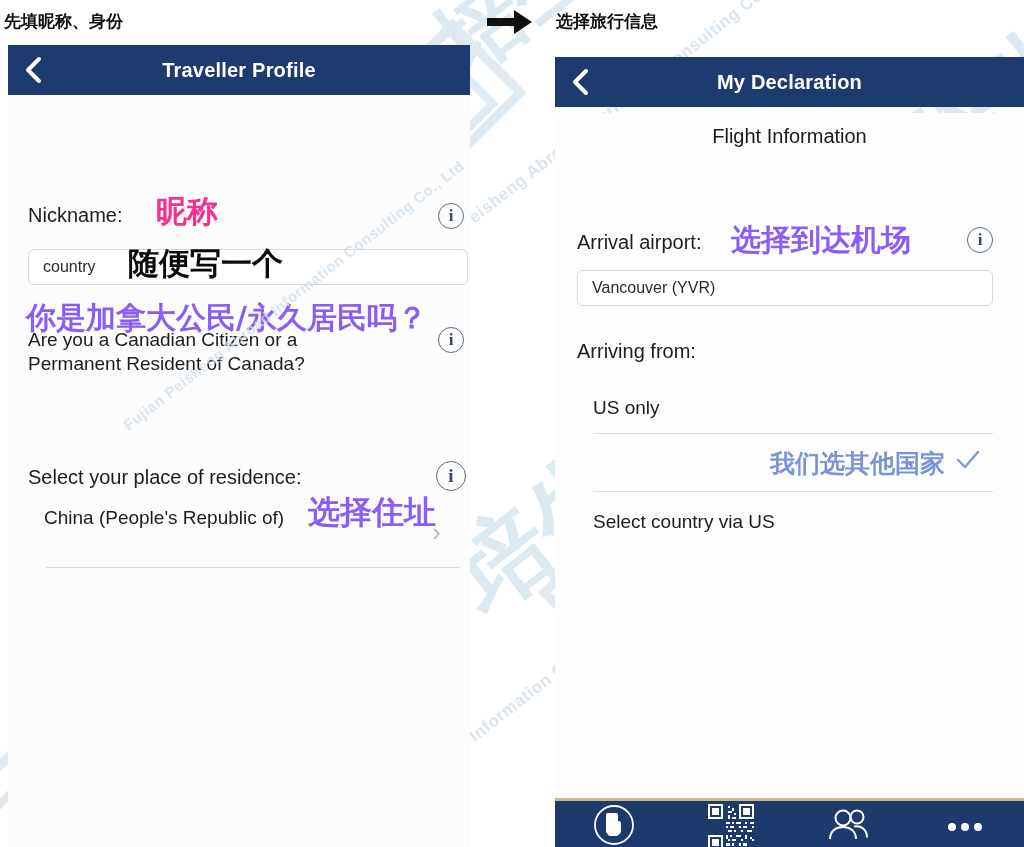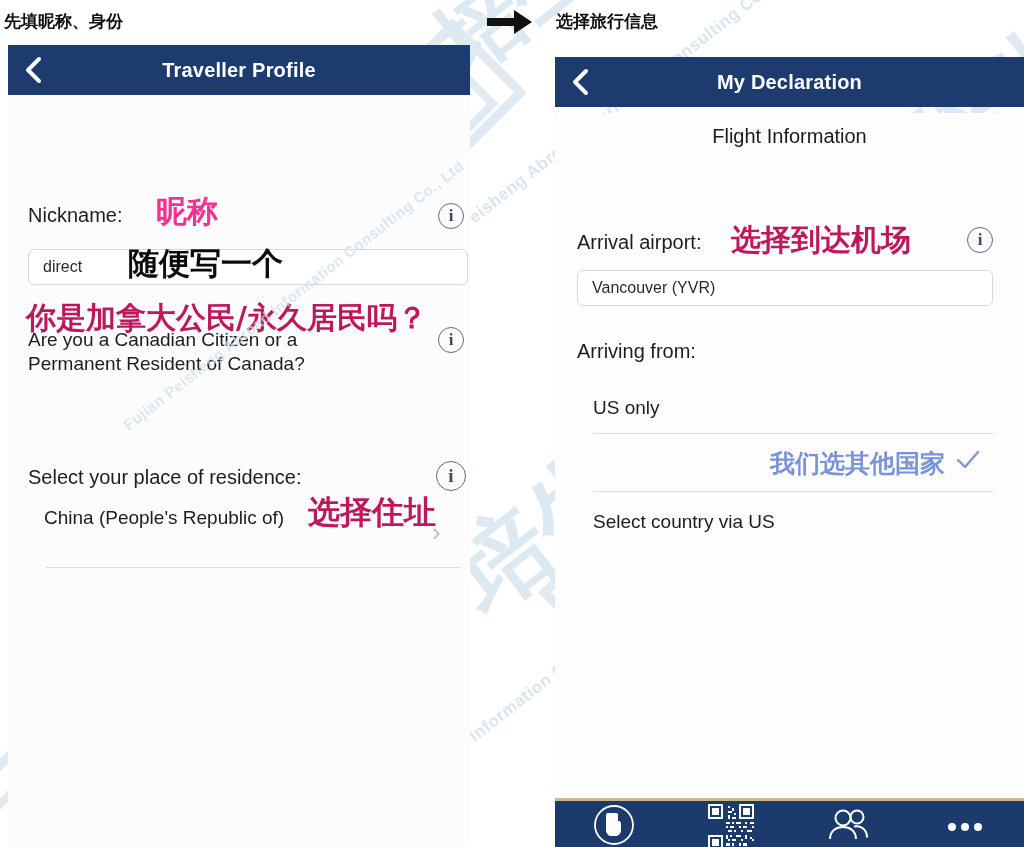--- a/index.html
+++ b/index.html
@@ -72,21 +72,21 @@
 
   .subtitle {
     text-align:center; font-size:20px; color:#1a1a1a; padding: 12px 0 0 0;
   }
 
   .field-label {
     font-size: 20px; color: #1d1d1d; line-height: 1.25;
   }
   .cn-anno { position:absolute; font-family:"DejaVu Sans", sans-serif; font-weight:700; white-space:nowrap; }
   .cn-pink { color:#f5308f; }
-  .cn-red  { color:#be185d; }
+  .cn-red  { color:#8b5cf6; }
   .cn-black{ color:#0b0b0b; }
   .cn-blue { color:#7a93d8; }
 
   .info-icon {
     position:absolute; width:26px; height:26px; border-radius:50%;
     border: 1.6px solid #5b6b84; color:#3a4a63;
     display:flex; align-items:center; justify-content:center;
     font-family:"Liberation Serif", serif; font-size:17px; font-weight:700;
     background: transparent;
   }
@@ -186,21 +186,21 @@
       <div class="navbar-title">Traveller Profile</div>
     </div>
 
     <div class="screen" style="height:752px; background:#fcfcfc;">
 
       <div class="field-label" style="position:absolute; left:20px; top:108px;">Nickname:</div>
       <div class="cn-anno cn-pink" style="left:148px; top:96px; font-size:31px;">昵称</div>
       <div class="info-icon" style="left:430px; top:108px;">i</div>
 
       <div class="textbox" style="left:20px; top:154px; width:440px; height:36px;">
-        <span>direct</span>
+        <span>country</span>
       </div>
       <div class="cn-anno cn-black" style="left:120px; top:148px; font-size:31px;">随便写一个</div>
 
       <div class="cn-anno cn-red" style="left:18px; top:203px; font-size:30px;">你是加拿大公民/永久居民吗？</div>
       <div class="field-label" style="position:absolute; left:20px; top:233px; font-size:19px;">Are you a Canadian Citizen or a</div>
       <div class="field-label" style="position:absolute; left:20px; top:257px; font-size:19px;">Permanent Resident of Canada?</div>
       <div class="info-icon" style="left:430px; top:232px;">i</div>
 
 
       <div class="field-label" style="position:absolute; left:20px; top:370px;">Select your place of residence:</div>

